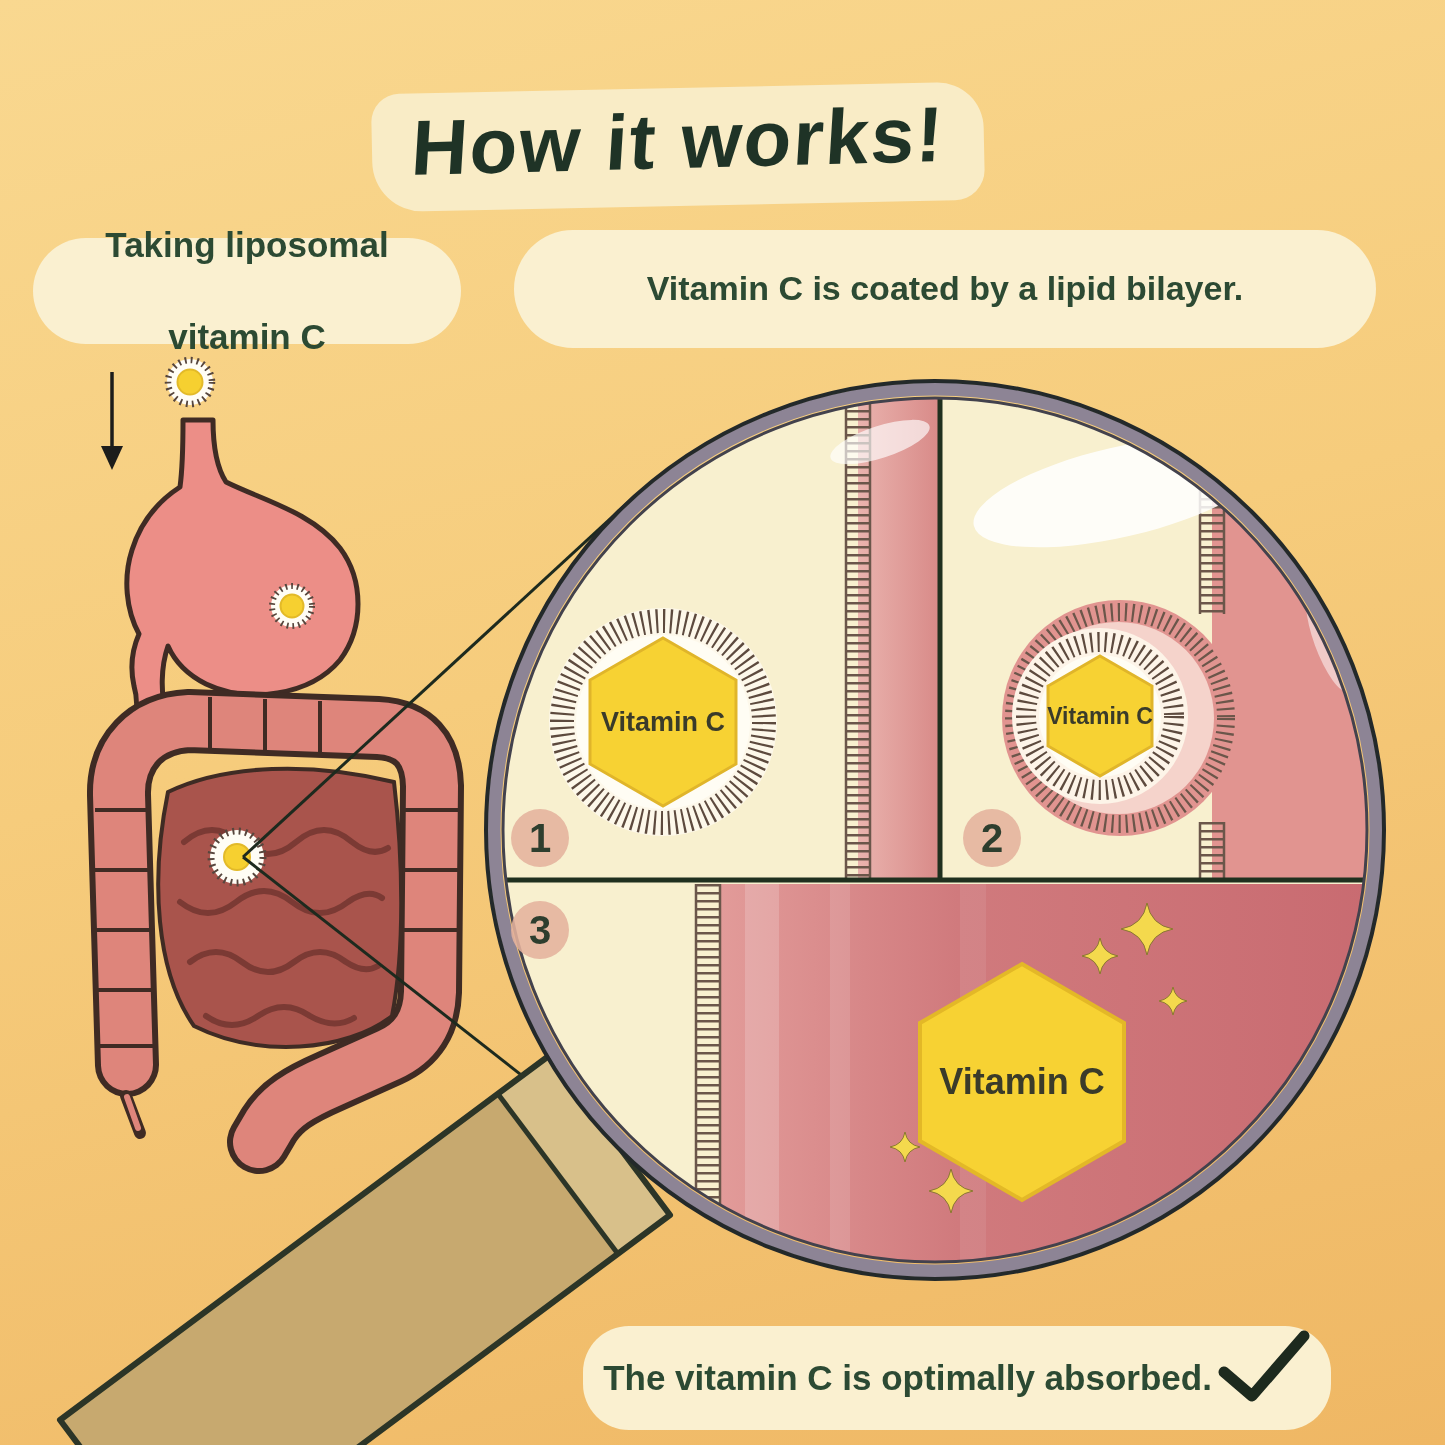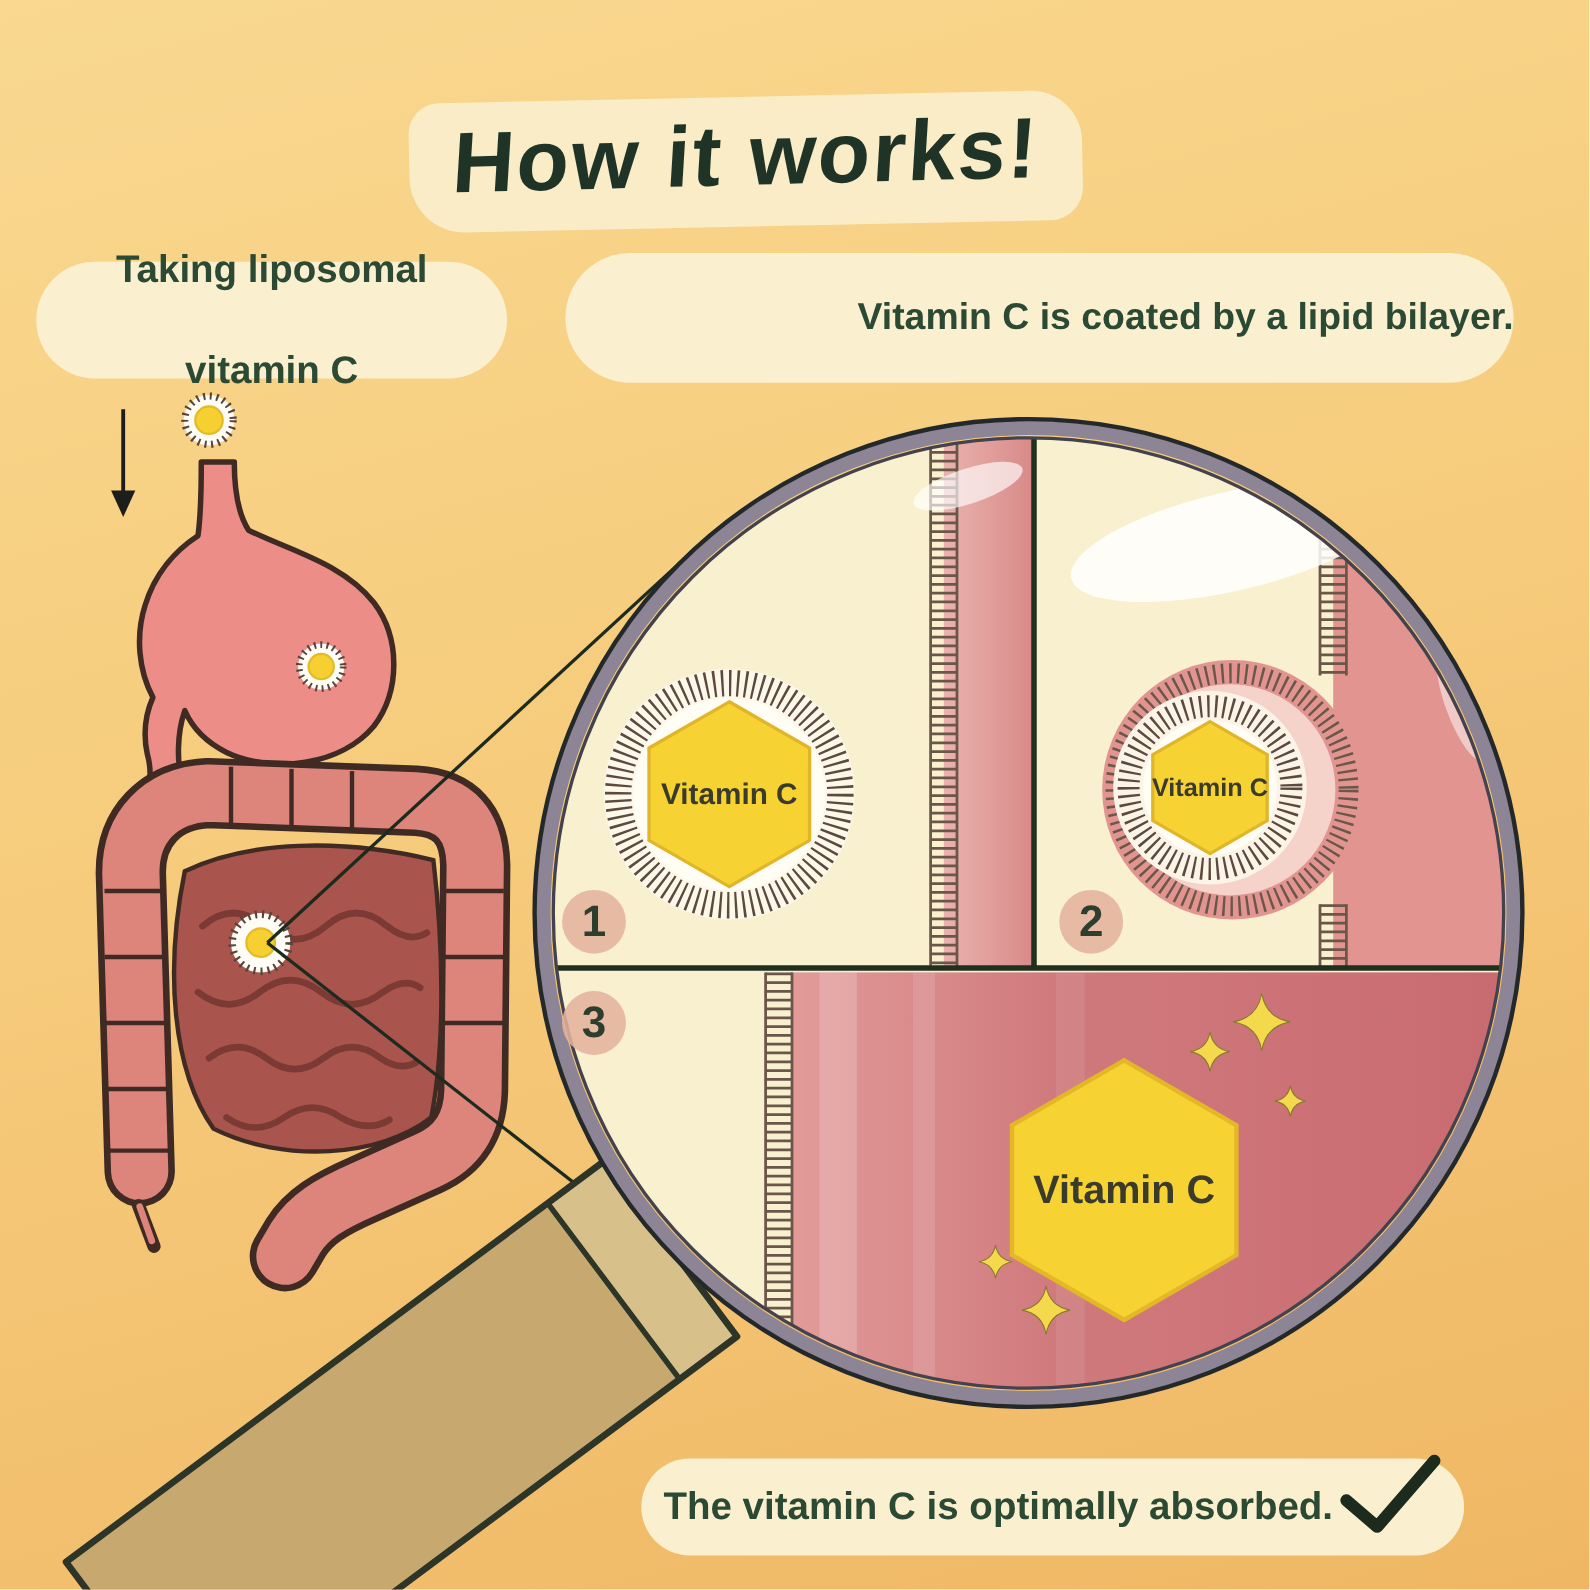--- a/index.html
+++ b/index.html
@@ -22,22 +22,22 @@
     font-size:78px;font-weight:700;color:#1f3326;z-index:3;
     transform:rotate(-1.5deg) skewX(-5deg);letter-spacing:2px;
   }
 
   .bubble{
     position:absolute;z-index:2;background:#faf0d0;
     display:flex;flex-direction:column;align-items:center;justify-content:center;
     color:#2c4a33;font-weight:bold;text-align:center;
   }
   .left-bubble{left:33px;top:238px;width:428px;height:106px;border-radius:54px;font-size:35px;line-height:1.25;gap:48px;}
-  .right-bubble{left:514px;top:230px;width:862px;height:118px;border-radius:60px;font-size:34px;line-height:1.35;align-items:flex-end;}
-  .bottom-bubble{left:583px;top:1326px;width:748px;height:88px;border-radius:46px;font-size:35px;flex-direction:row;gap:4px;}
+  .right-bubble{left:514px;top:230px;width:862px;height:118px;border-radius:60px;font-size:34px;line-height:1.35;}
+  .bottom-bubble{left:583px;top:1326px;width:748px;height:104px;border-radius:46px;font-size:35px;flex-direction:row;gap:4px;}
   .bottom-bubble svg{flex:0 0 auto;margin-top:-22px;}
 
   .glass-label{
     position:absolute;z-index:3;font-weight:bold;color:#3a3b2a;text-align:center;
     transform:translate(-50%,-50%);white-space:nowrap;
   }
   .label-1{left:663px;top:722px;font-size:27px;}
   .label-2{left:1100px;top:716px;font-size:23px;}
   .label-3{left:1022px;top:1082px;font-size:36px;}
 

